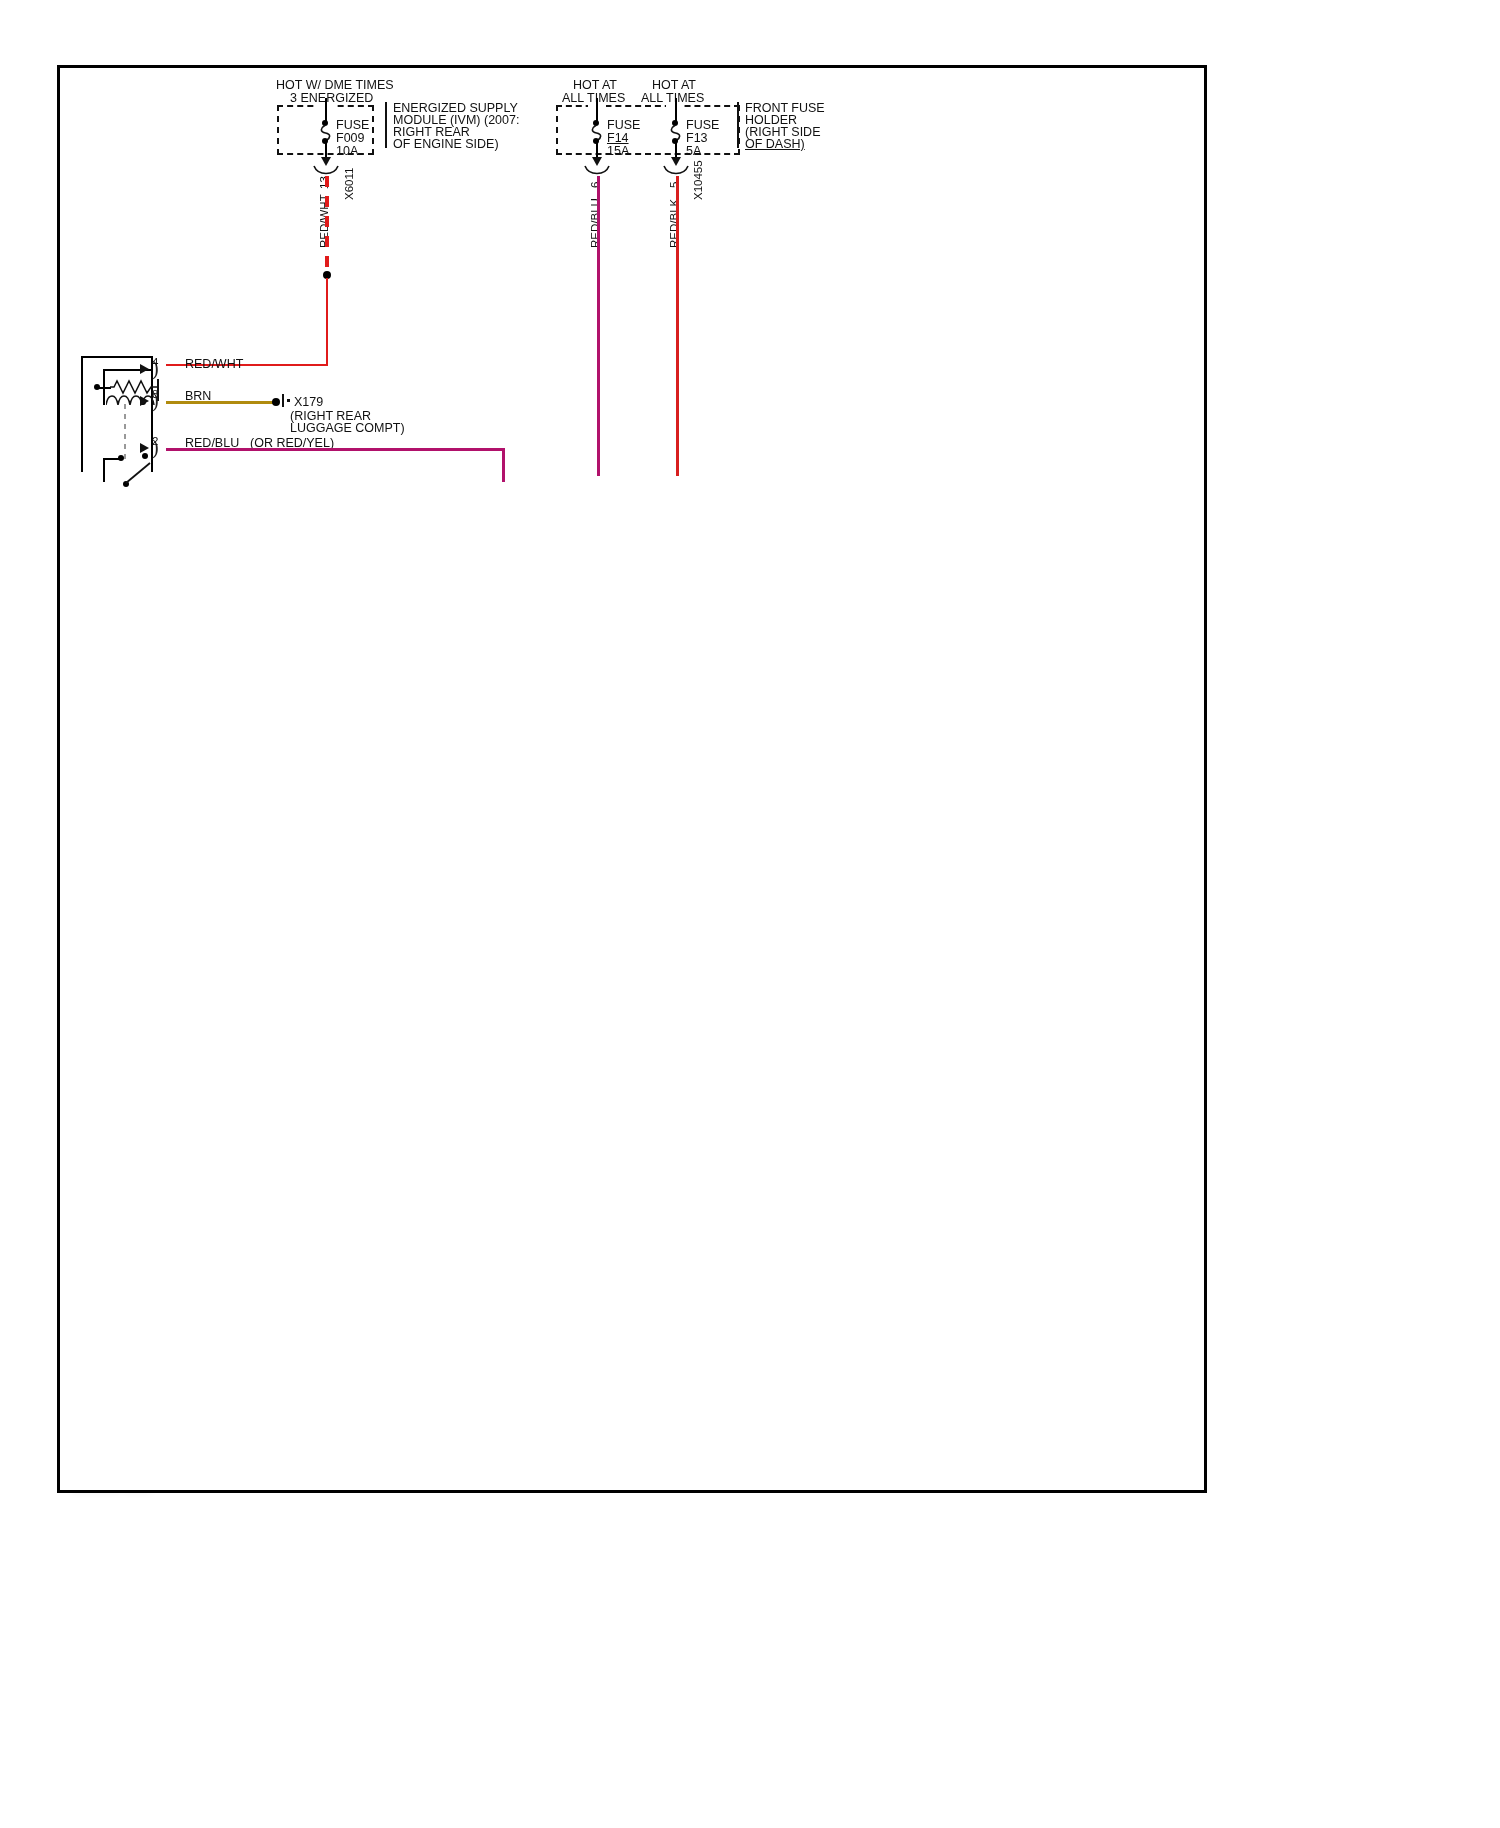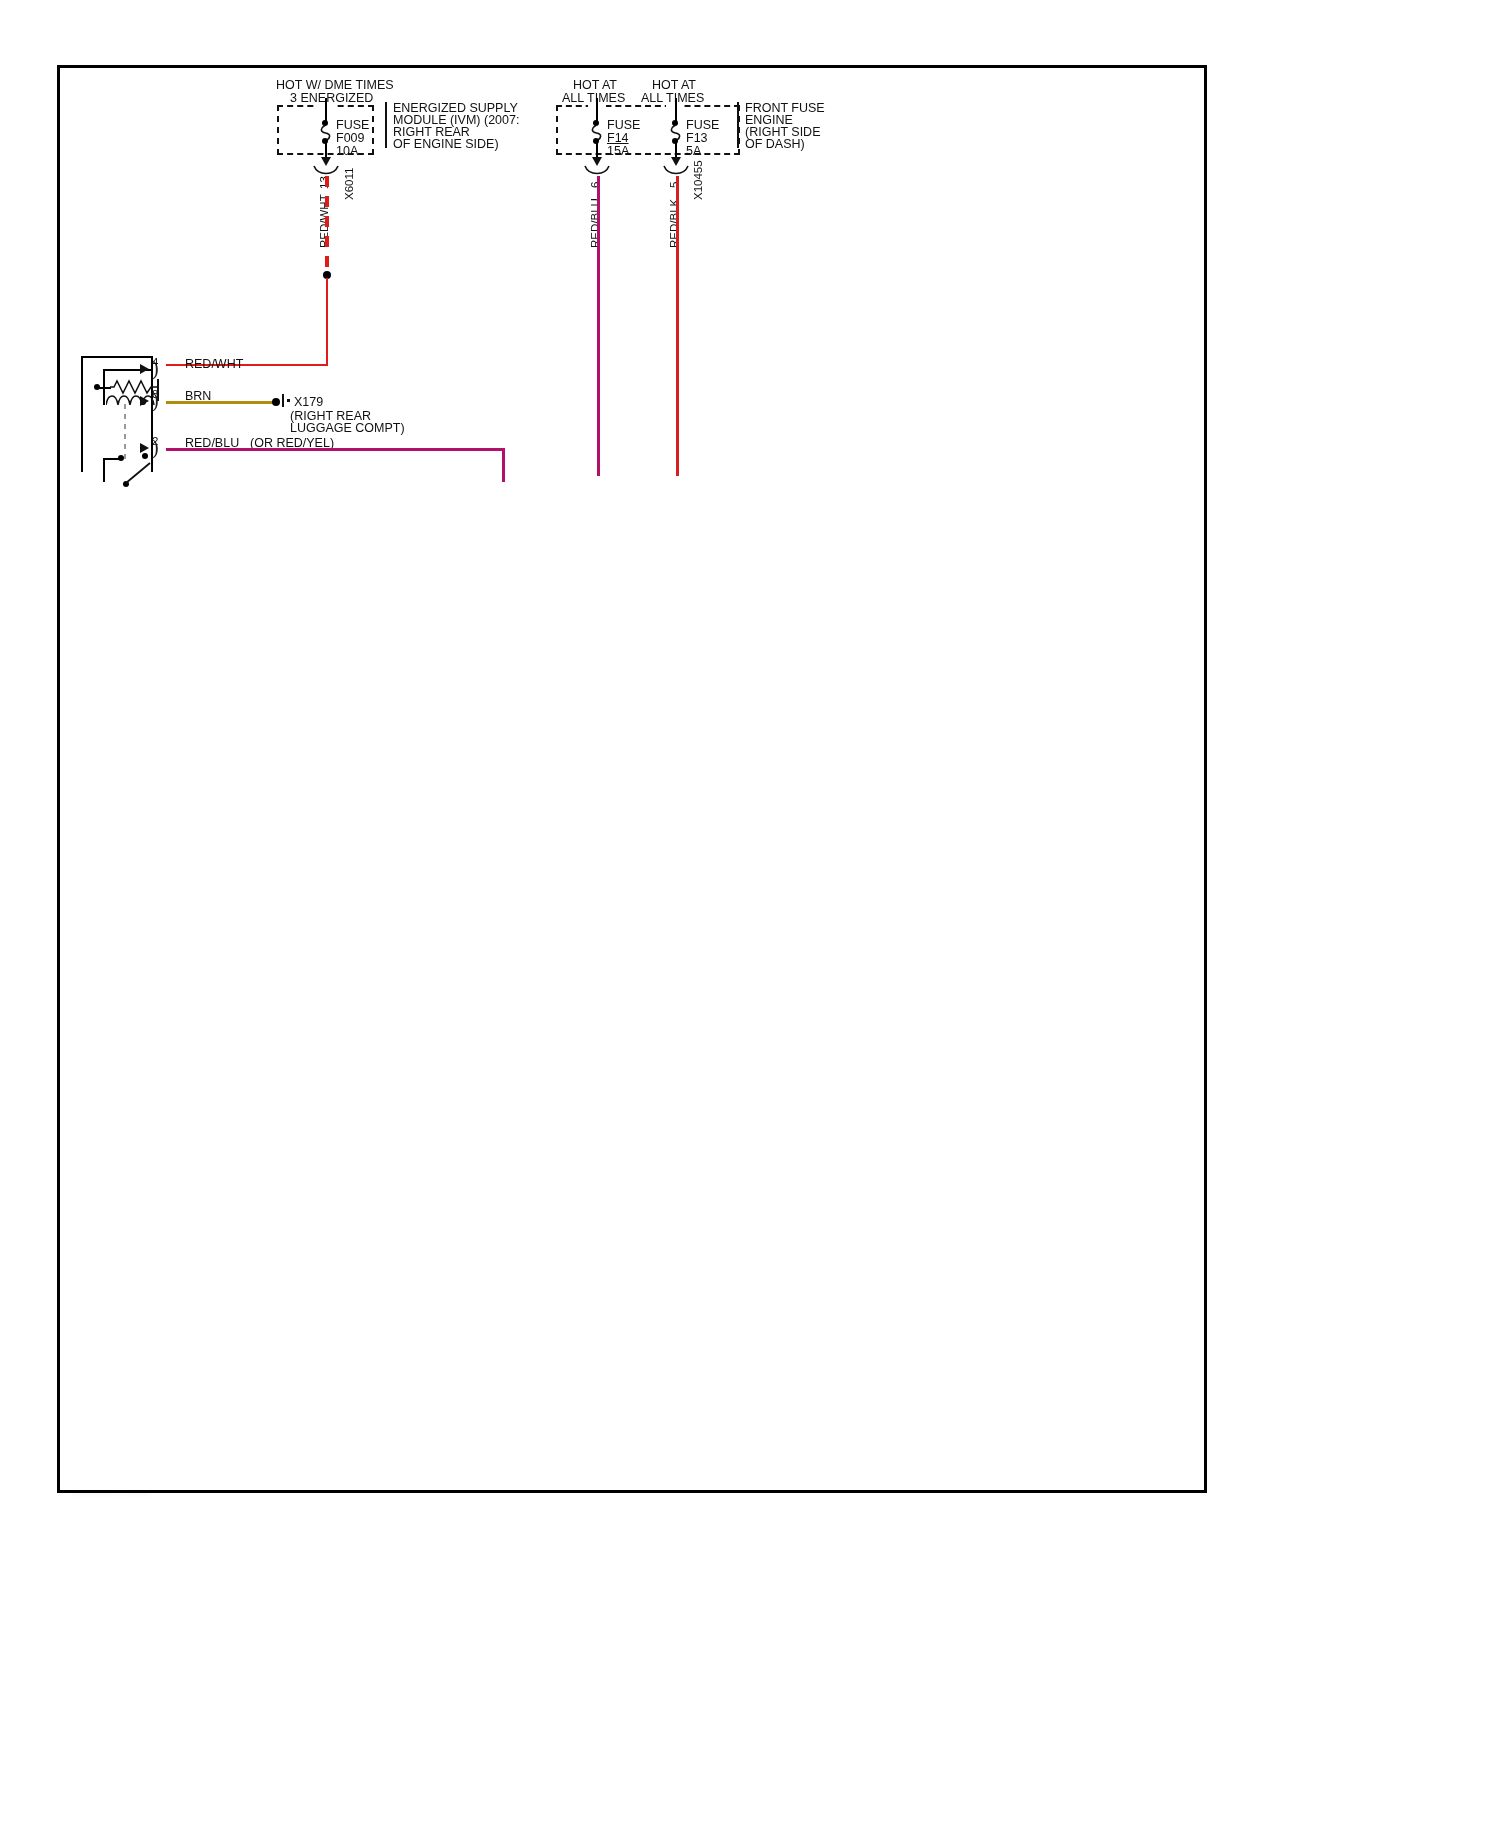--- a/index.html
+++ b/index.html
@@ -330,23 +330,23 @@
       <path d="M1 1 C 5 11, 21 11, 25 1" fill="none" stroke="#111" stroke-width="1.6"></path>
     </svg>
     <div class="vtxt" style="left:668px;top:188px;font-size:11.5px;">5</div>
     <div class="vtxt" style="left:692px;top:200px;font-size:11.5px;">X10455</div>
     <div class="vtxt" style="left:668px;top:248px;font-size:11.5px;">RED/BLK</div>
 
     <div class="wire vline w-redblk" style="left:676px;top:176px;height:300px;width:3px;"></div>
 
     <div style="position:absolute;left:737px;top:102px;width:2px;height:46px;background:#111;"></div>
     <div class="txt t12" style="left:745px;top:101px;">FRONT FUSE</div>
-    <div class="txt t12" style="left:745px;top:113px;">ENGINE</div>
+    <div class="txt t12" style="left:745px;top:113px;">HOLDER</div>
     <div class="txt t12" style="left:745px;top:125px;">(RIGHT SIDE</div>
-    <div class="txt t12" style="left:745px;top:137px;">OF DASH)</div>
+    <div class="txt t12" style="left:745px;top:137px;text-decoration:underline;">OF DASH)</div>
   </div>
 
   <div>
     <div class="compbox" style="left:81px;top:415px;width:1px;height:1px;border:none;"></div>
 
     <div style="position:absolute;left:81px;top:416px;width:1px;height:1px;"></div>
     <div style="position:absolute;left:81px;top:416px;width:70px;height:0;"></div>
 
     <div class="wire vline" style="left:81px;top:356px;height:116px;"></div>
     <div class="wire hline" style="left:81px;top:356px;width:72px;"></div>

